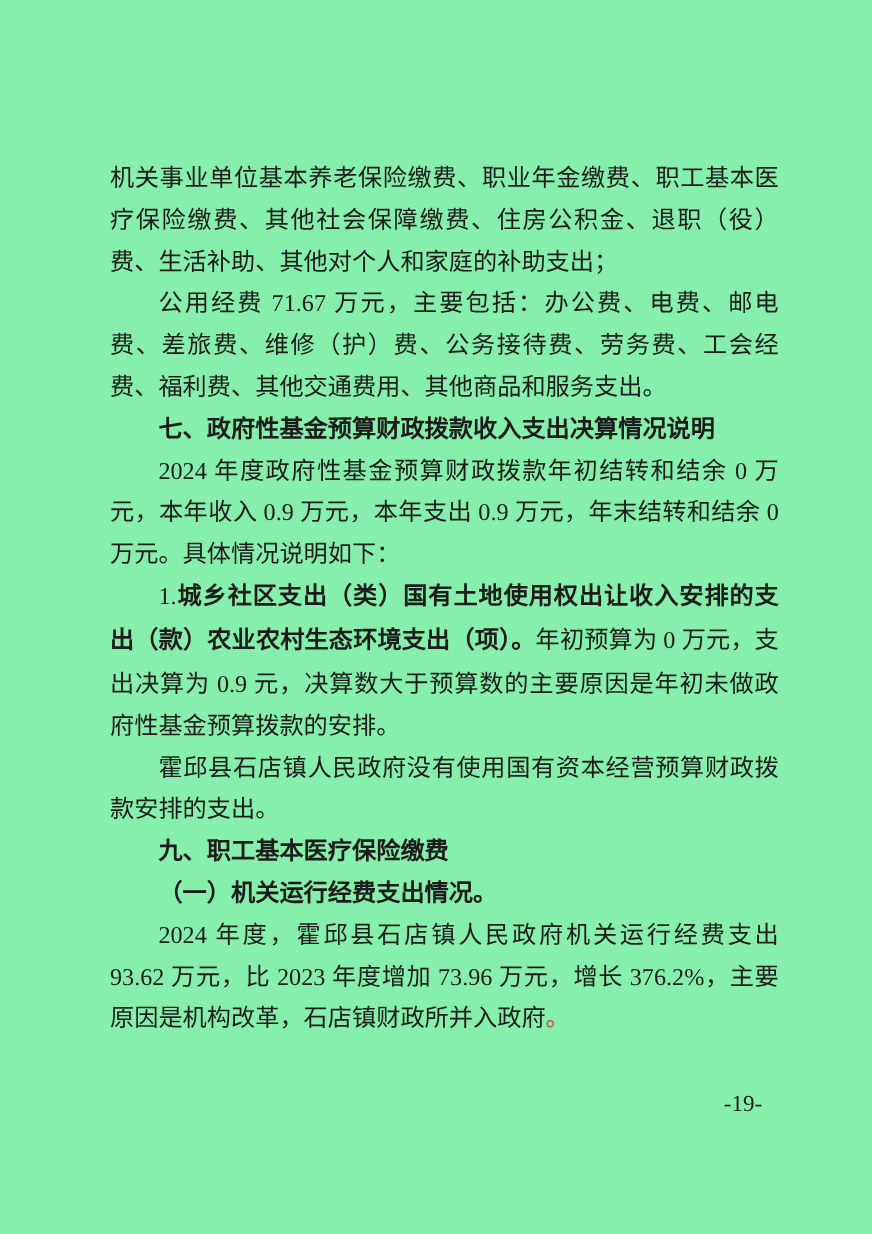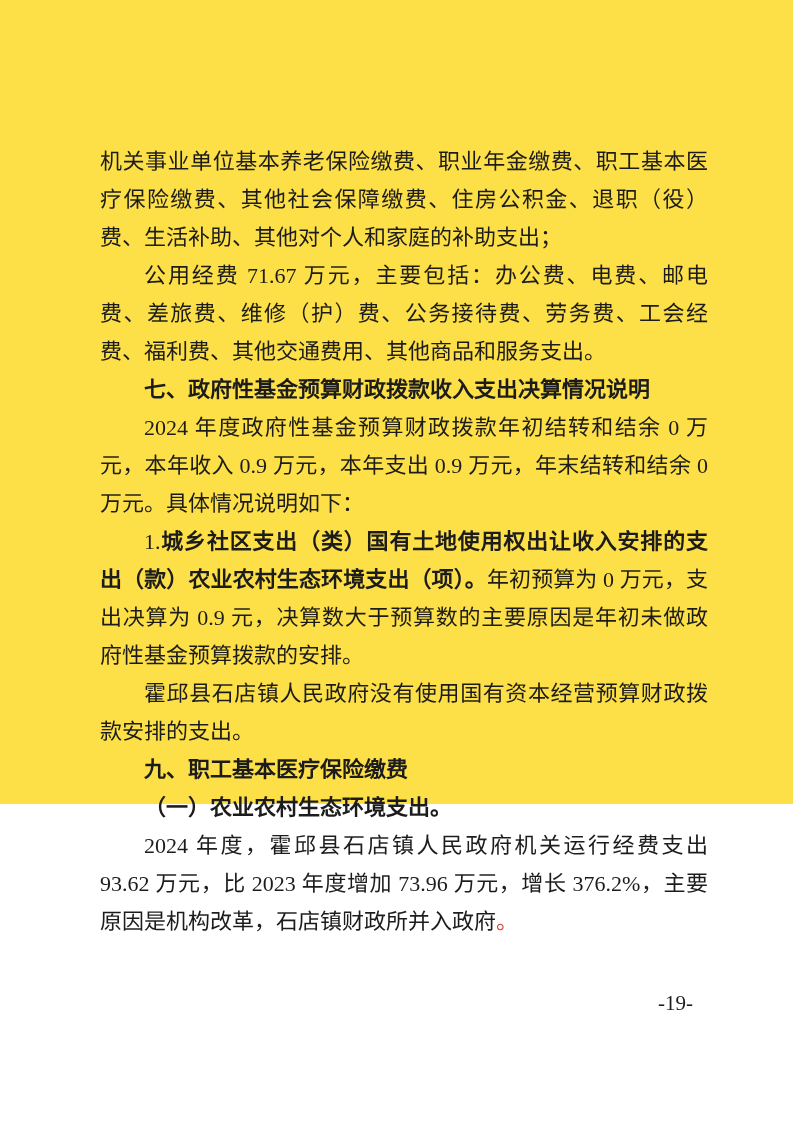--- a/index.html
+++ b/index.html
@@ -8,22 +8,22 @@
     background: #ffffff;
   }
   body {
     width: 793px;
     height: 1122px;
     overflow: hidden;
   }
   .page {
     position: relative;
     width: 793px;
-    height: 804px;
-    background: #fde047;
+    height: 1122px;
+    background: #86efac;
     color: #1c1c1c;
   }
   .content {
     position: absolute;
     left: 100px;
     top: 143px;
     width: 608px;
     font-family: "Liberation Serif", "DejaVu Serif", serif;
     font-size: 22px;
     line-height: 38px;
@@ -36,21 +36,21 @@
     text-indent: 44px;
   }
   .content p.flush {
     text-indent: 0;
   }
   .heading {
     font-family: "Liberation Sans", "DejaVu Sans", sans-serif;
     font-weight: 700;
   }
   .bold-run {
-    font-family: Liberation Serif, serif;
+    font-family: Liberation Mono, monospace;
     font-weight: 700;
   }
   .item-num {
     font-family: "Liberation Serif", "DejaVu Serif", serif;
     font-weight: 400;
   }
   .red {
     color: #e03a2f;
   }
   .page-number {
@@ -77,20 +77,20 @@
 
     <p>2024 年度政府性基金预算财政拨款年初结转和结余 0 万元，本年收入 0.9 万元，本年支出 0.9 万元，年末结转和结余 0 万元。具体情况说明如下：</p>
 
     <p><span class="item-num">1.</span><span class="bold-run">城乡社区支出（类）国有土地使用权出让收入安排的支出（款）农业农村生态环境支出（项）。</span><span>年初预算为 0 万元，支出决算为 0.9 元，决算数大于预算数的主要原因是年初未做政府性基金预算拨款的安排。</span></p>
 
 
     <p>霍邱县石店镇人民政府没有使用国有资本经营预算财政拨款安排的支出。</p>
 
     <p class="heading">九、职工基本医疗保险缴费</p>
 
-    <p class="heading">（一）农业农村生态环境支出。</p>
+    <p class="heading">（一）机关运行经费支出情况。</p>
 
     <p><span>2024 年度，霍邱县石店镇人民政府机关运行经费支出 93.62 万元，比 2023 年度增加 73.96 万元，增长 376.2%，主要原因是机构改革，石店镇财政所并入政府</span><span class="red">。</span></p>
 
   </main>
 
   <div class="page-number">-19-</div>
 </div>
 
 </body></html>

